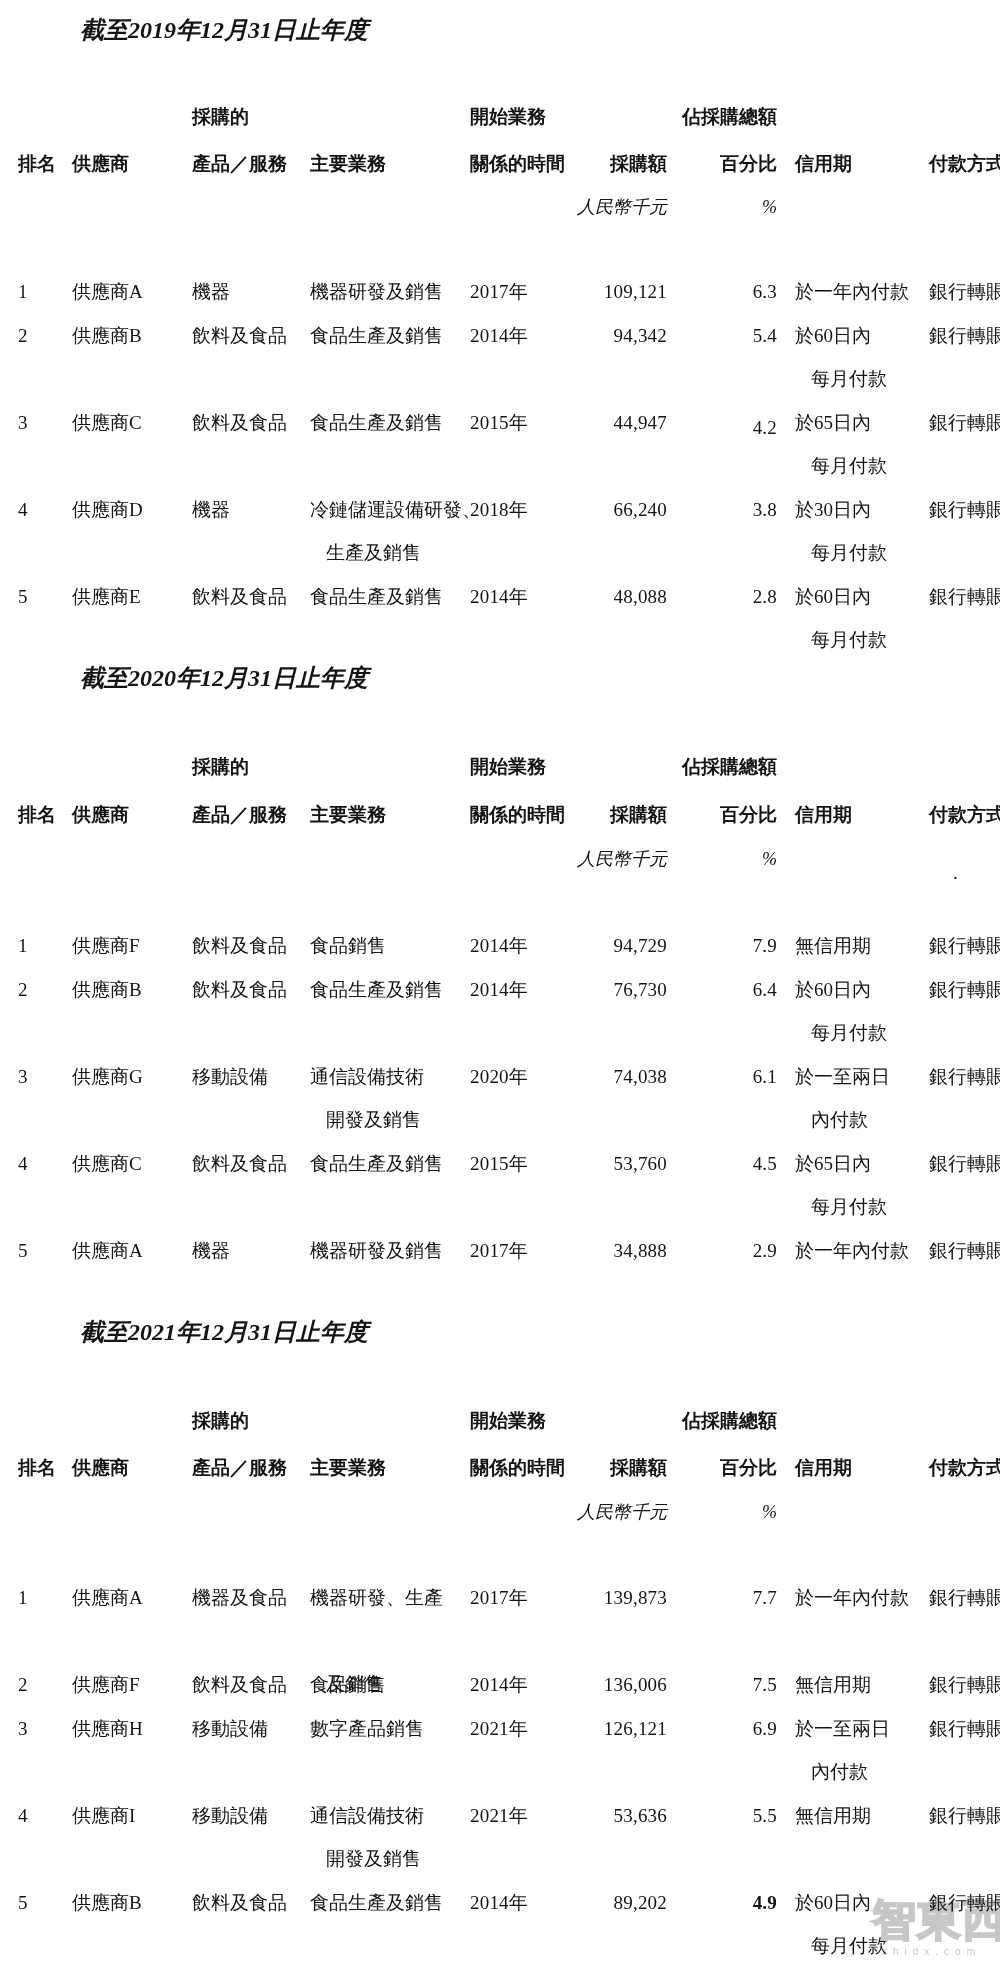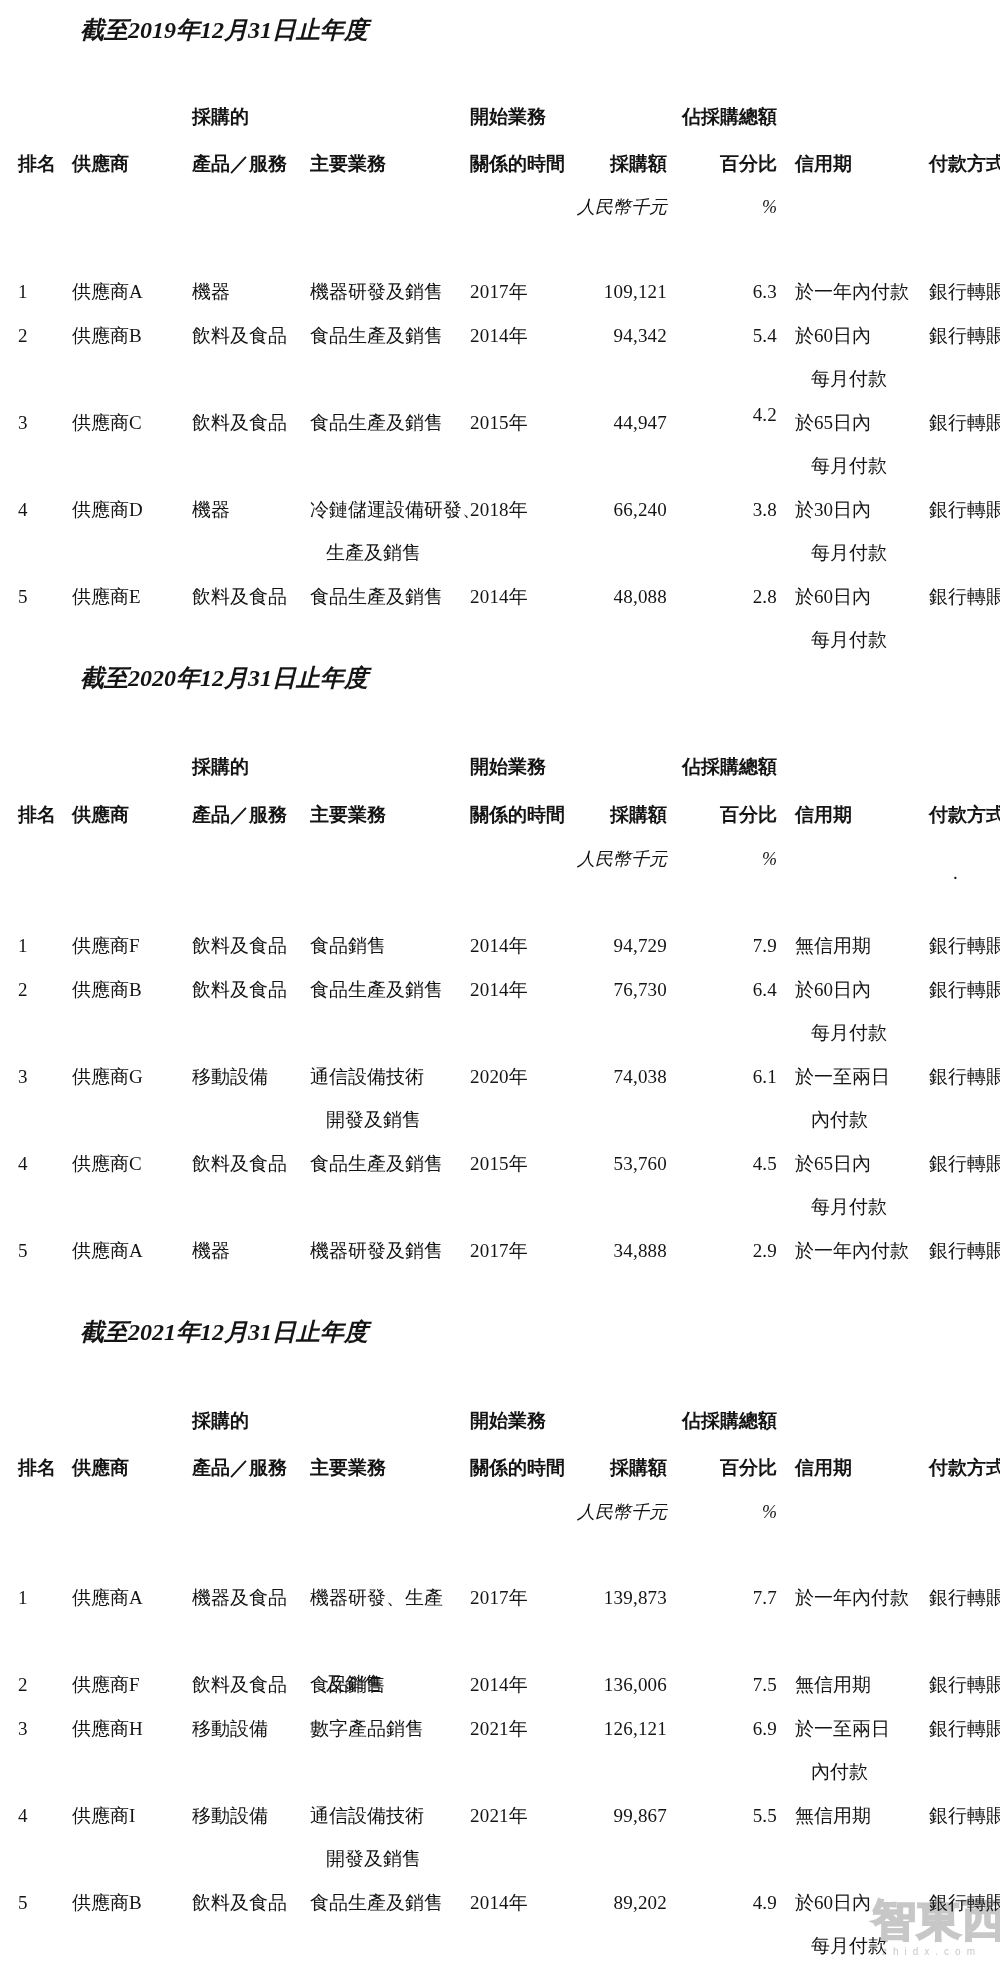--- a/index.html
+++ b/index.html
@@ -65,21 +65,21 @@
       <div class="t num" style="top: 323.5px; right: 223px;">5.4</div>
       <div class="t" style="top: 323.5px; left: 795px;">於60日內</div>
       <div class="t" style="top: 323.5px; left: 929px;">銀行轉賬</div>
       <div class="t" style="top: 367px; left: 811px;">每月付款</div>
       <div class="t num" style="top: 410.5px; left: 18px;">3</div>
       <div class="t" style="top: 410.5px; left: 72px;">供應商C</div>
       <div class="t" style="top: 410.5px; left: 192px;">飲料及食品</div>
       <div class="t" style="top: 410.5px; left: 310px;">食品生產及銷售</div>
       <div class="t num" style="top: 410.5px; left: 470px;">2015年</div>
       <div class="t num" style="top: 410.5px; right: 333px;">44,947</div>
-      <div class="t num" style="top: 403px; right: 223px; margin-left: 13px;">4.2</div>
+      <div class="t num" style="top: 416px; right: 223px; margin-left: 13px;">4.2</div>
       <div class="t" style="top: 410.5px; left: 795px;">於65日內</div>
       <div class="t" style="top: 410.5px; left: 929px;">銀行轉賬</div>
       <div class="t" style="top: 454px; left: 811px;">每月付款</div>
       <div class="t num" style="top: 497.5px; left: 18px;">4</div>
       <div class="t" style="top: 497.5px; left: 72px; font-family: Liberation Serif, serif;">供應商D</div>
       <div class="t" style="top: 497.5px; left: 192px;">機器</div>
       <div class="t" style="top: 497.5px; left: 310px;">冷鏈儲運設備研發、</div>
       <div class="t num" style="top: 497.5px; left: 470px;">2018年</div>
       <div class="t num" style="top: 497.5px; right: 333px;">66,240</div>
       <div class="t num" style="top: 497.5px; right: 223px;">3.8</div>
@@ -204,29 +204,29 @@
       <div class="t num" style="top: 1716.5px; right: 333px;">126,121</div>
       <div class="t num" style="top: 1716.5px; right: 223px;">6.9</div>
       <div class="t" style="top: 1716.5px; left: 795px;">於一至兩日</div>
       <div class="t" style="top: 1716.5px; left: 929px;">銀行轉賬</div>
       <div class="t" style="top: 1760px; left: 811px;">內付款</div>
       <div class="t num" style="top: 1803.5px; left: 18px;">4</div>
       <div class="t" style="top: 1803.5px; left: 72px;">供應商I</div>
       <div class="t" style="top: 1803.5px; left: 192px;">移動設備</div>
       <div class="t" style="top: 1803.5px; left: 310px;">通信設備技術</div>
       <div class="t num" style="top: 1803.5px; left: 470px;">2021年</div>
-      <div class="t num" style="top: 1803.5px; right: 333px;">99,867</div>
+      <div class="t num" style="top: 1803.5px; right: 333px;">53,636</div>
       <div class="t num" style="top: 1803.5px; right: 223px;">5.5</div>
       <div class="t" style="top: 1803.5px; left: 795px;">無信用期</div>
       <div class="t" style="top: 1803.5px; left: 929px;">銀行轉賬</div>
       <div class="t" style="top: 1847px; left: 326px;">開發及銷售</div>
       <div class="t num" style="top: 1890.5px; left: 18px;">5</div>
       <div class="t" style="top: 1890.5px; left: 72px;">供應商B</div>
       <div class="t" style="top: 1890.5px; left: 192px;">飲料及食品</div>
       <div class="t" style="top: 1890.5px; left: 310px;">食品生產及銷售</div>
       <div class="t num" style="top: 1890.5px; left: 470px;">2014年</div>
       <div class="t num" style="top: 1890.5px; right: 333px;">89,202</div>
-      <div class="t num" style="top: 1890.5px; right: 223px;">4.9</div>
+      <div class="t num" style="top: 1890.5px; right: 223px; font-weight: bold;">4.9</div>
       <div class="t" style="top: 1890.5px; left: 795px;">於60日內</div>
       <div class="t" style="top: 1890.5px; left: 929px;">銀行轉賬</div>
       <div class="t" style="top: 1934px; left: 811px;">每月付款</div>
     </div>
 </div>
 
 </body></html>

